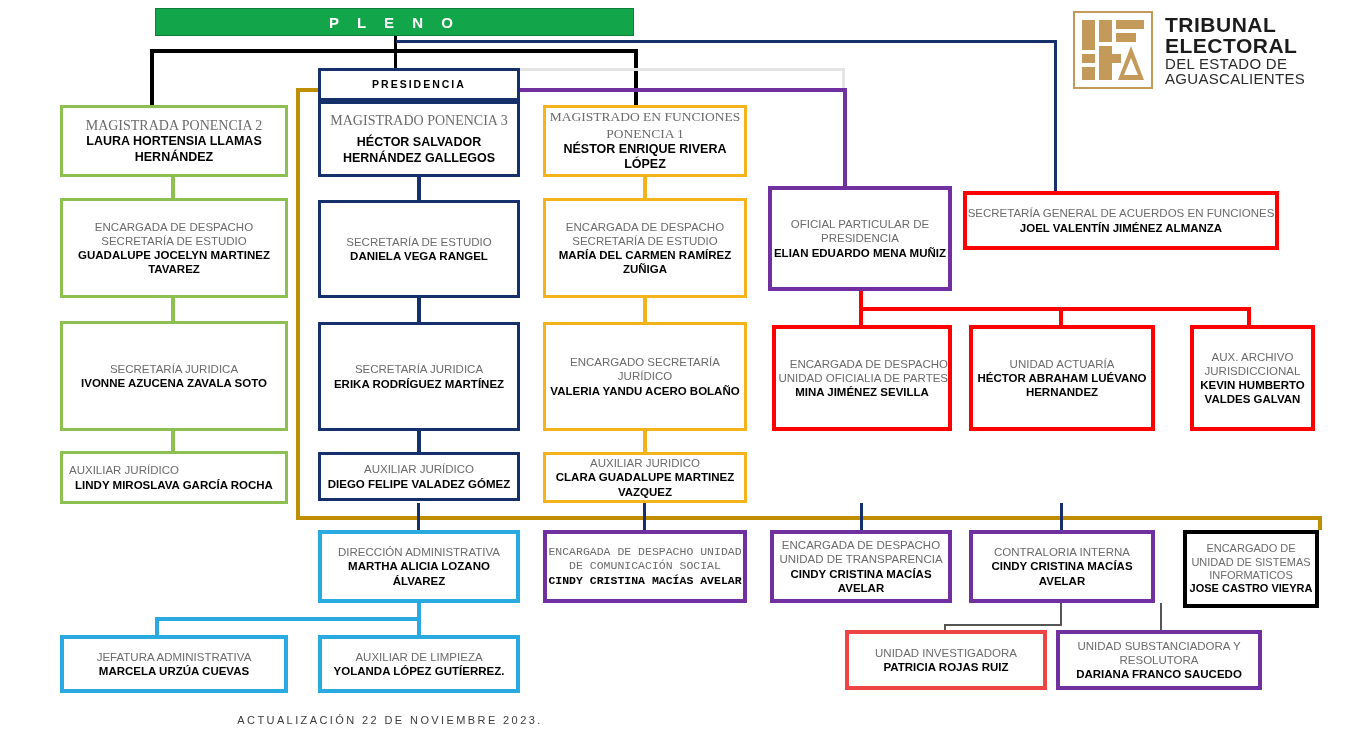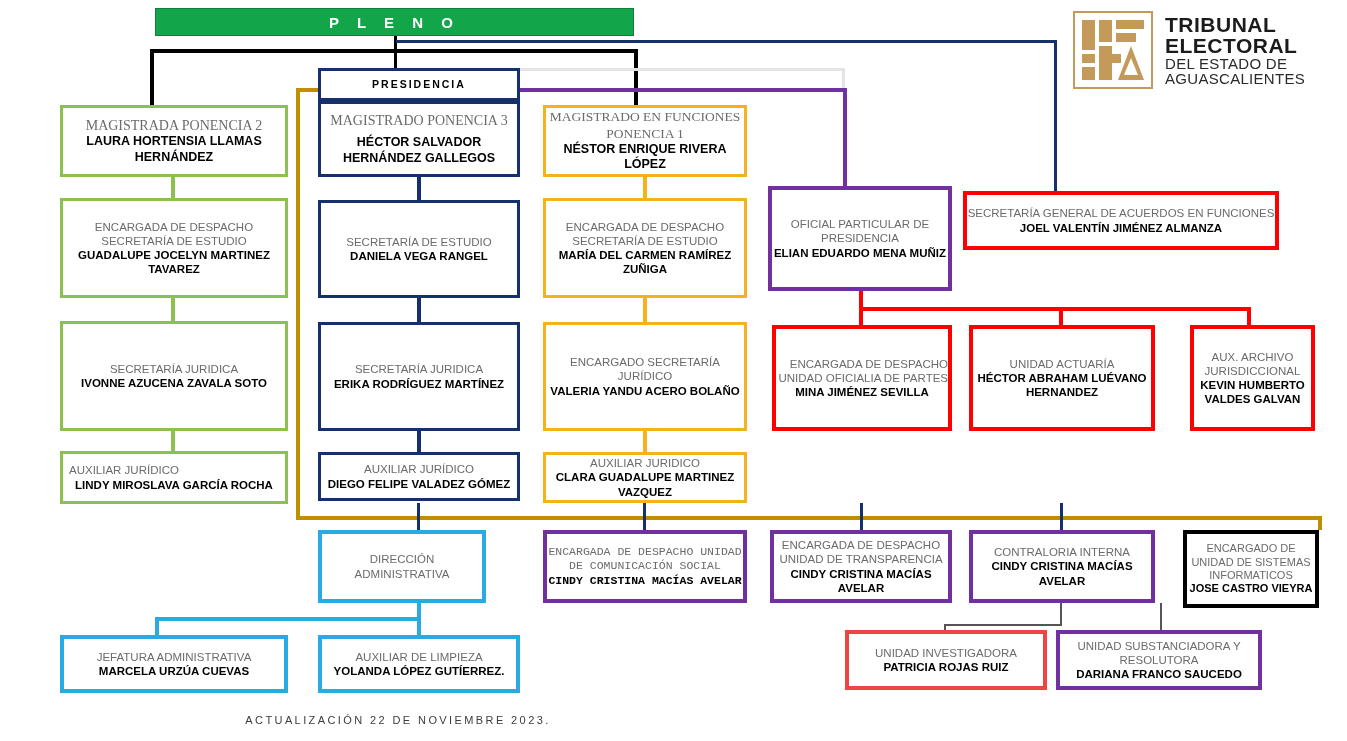--- a/index.html
+++ b/index.html
@@ -27,21 +27,21 @@
   
   #logo{position:absolute;left:1073px;top:8px;width:266px;height:84px;display:flex;align-items:center;gap:12px;}
   #logomark{width:80px;height:78px;border:2px solid #c39a5a;box-sizing:border-box;padding:4px;}
   #logotext{line-height:1.0;}
   #logotext .l1{font-size:21px;font-weight:bold;letter-spacing:.5px;color:#1b1b1b;}
   #logotext .l2{font-size:21px;font-weight:bold;letter-spacing:.5px;color:#1b1b1b;}
   #logotext .l3{font-size:15px;color:#2a2a2a;letter-spacing:.3px;}
   #logotext .l4{font-size:15px;color:#2a2a2a;letter-spacing:.3px;}
 
   #footer{position:absolute;left:0;top:714px;width:780px;text-align:center;
-          font-size:11px;letter-spacing:2.4px;color:#3c3c3c;padding-left:8px;}
+          font-size:11px;letter-spacing:2.4px;color:#3c3c3c;}
 </style>
 </head>
 <body>
 
 <div id="stage">
 
   <div class="ln" style="left:394px;top:36px;width:3px;height:15px;background:#000;"></div>
 
   <div class="ln" style="left:150px;top:49px;width:488px;height:4px;background:#000;"></div>
 
@@ -196,22 +196,23 @@
   </div>
   <div class="box" style="left:969px;top:325px;width:186px;height:106px;border:4px solid #ff0000;font-size:11.5px;">
     <span class="role">UNIDAD  ACTUARÍA</span>
     <span class="name">HÉCTOR ABRAHAM LUÉVANO HERNANDEZ</span>
   </div>
   <div class="box" style="left:1190px;top:325px;width:125px;height:106px;border:4px solid #ff0000;font-size:11.5px;">
     <span class="role">AUX. ARCHIVO JURISDICCIONAL</span>
     <span class="name">KEVIN HUMBERTO VALDES GALVAN</span>
   </div>
 
-  <div class="box" style="left:318px;top:530px;width:168px;height:73px;border:4px solid #29abe2;font-size:11.5px;">
+  <div class="box" style="left:318px;top:530px;width:202px;height:73px;border:4px solid #29abe2;font-size:11.5px;">
     <span class="role">DIRECCIÓN ADMINISTRATIVA</span>
+    <span class="name">MARTHA ALICIA LOZANO ÁLVAREZ</span>
   </div>
   <div class="box" style="left:543px;top:530px;width:204px;height:73px;border:4px solid #7030a0;font-size:11.5px;font-family:Liberation Mono, monospace;">
     <span class="role">ENCARGADA DE DESPACHO UNIDAD DE COMUNICACIÓN SOCIAL</span>
     <span class="name">CINDY CRISTINA MACÍAS AVELAR</span>
   </div>
   <div class="box" style="left:770px;top:530px;width:182px;height:73px;border:4px solid #7030a0;font-size:11.5px;">
     <span class="role">ENCARGADA DE DESPACHO UNIDAD DE TRANSPARENCIA</span>
     <span class="name">CINDY CRISTINA MACÍAS AVELAR</span>
   </div>
   <div class="box" style="left:969px;top:530px;width:186px;height:73px;border:4px solid #7030a0;font-size:11.5px;">

